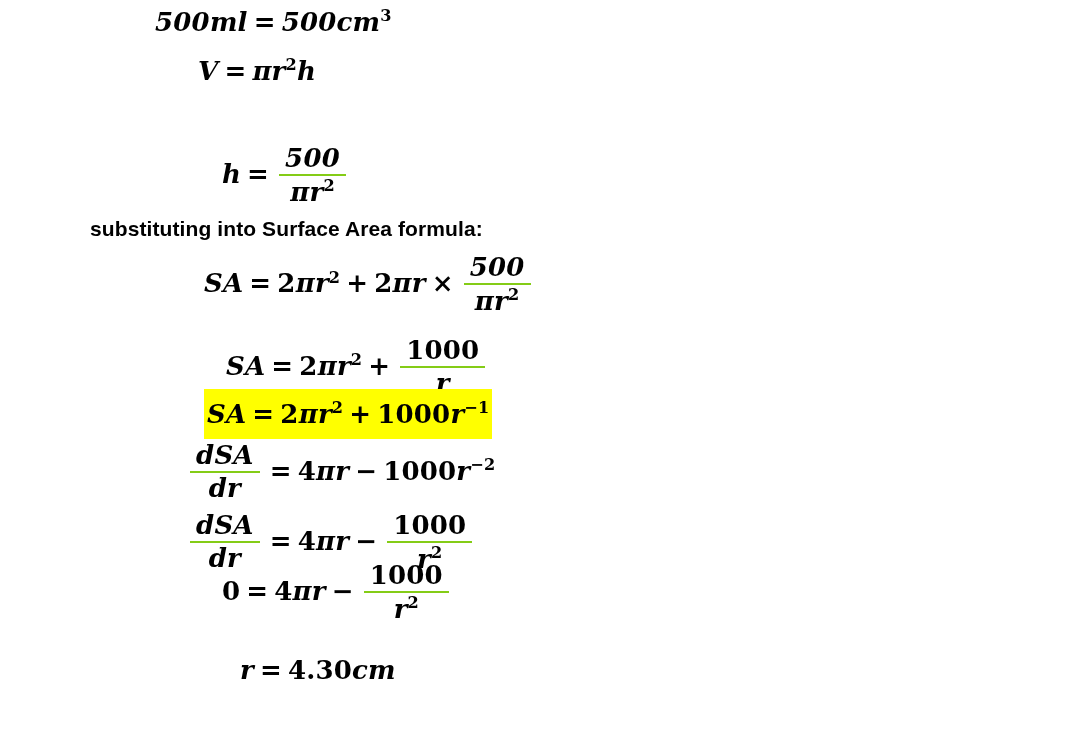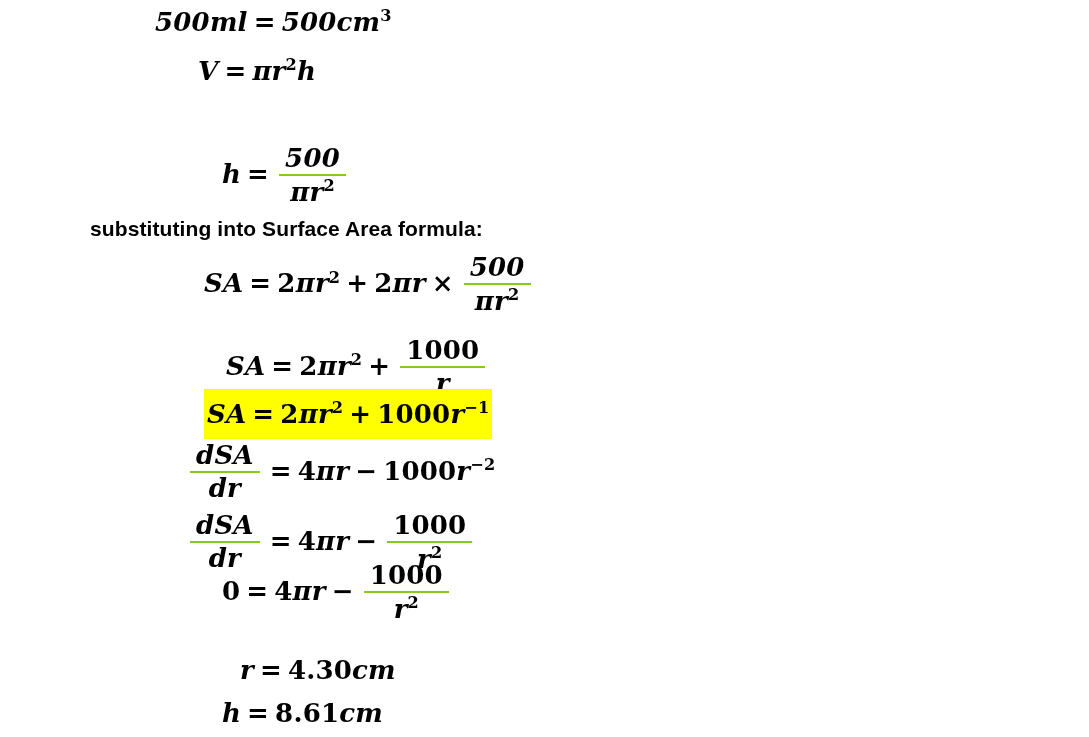--- a/index.html
+++ b/index.html
@@ -119,17 +119,14 @@
   </div>
 
   <div class="line math" style="left:222px; top:562px;">
     <span class="up">0</span><span class="op">=</span><span class="up">4</span><span class="it">π</span><span class="it">r</span><span class="op">−</span><span class="frac"><span class="num up">1000</span><span class="den"><span class="it">r</span><sup class="expn">2</sup></span></span>
   </div>
 
   <div class="line math" style="left:240px; top:655px;">
     <span class="it">r</span><span class="op">=</span><span class="up">4.30</span><span class="it">cm</span>
   </div>
 
-  <div class="line math" style="left:222px; top:698px;">
-    <span class="it">h</span><span class="op">=</span><span class="up">8.61</span><span class="it">cm</span>
-  </div>
 
 </div>
 
 </body></html>

